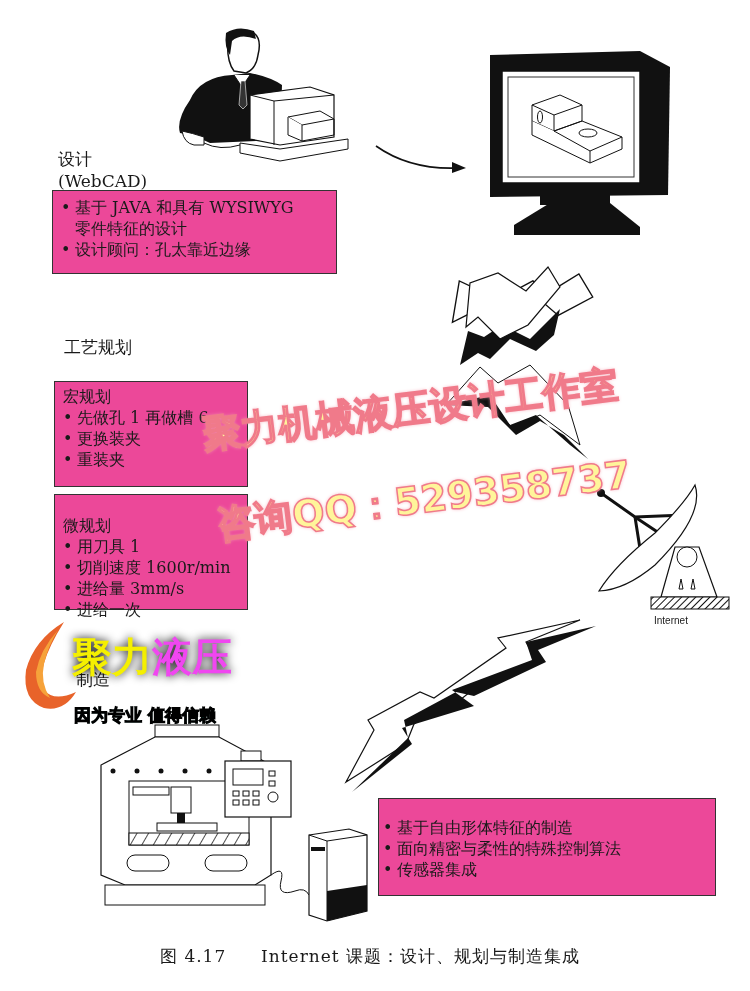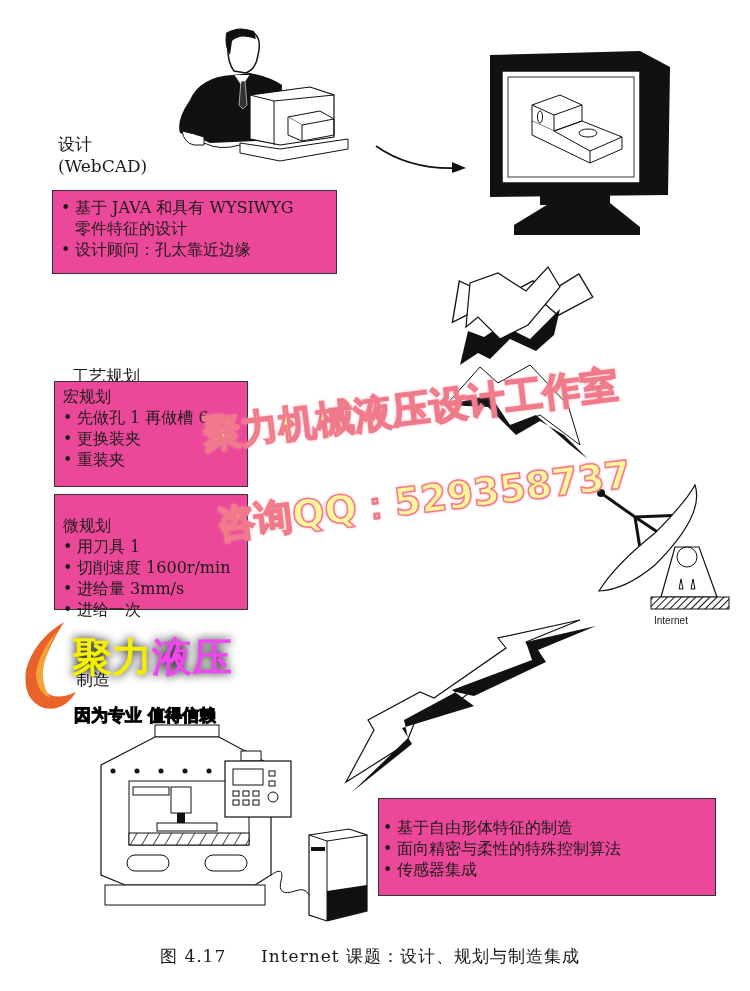--- a/index.html
+++ b/index.html
@@ -63,41 +63,41 @@
   <path d="M74 86 L110 106 L142 92 L142 104 L110 118 L52 90 L52 76" fill="#fff" stroke="#111"></path>
   <path d="M74 86 L102 76 L142 92" fill="none" stroke="#111"></path>
   <path d="M110 106 L110 118" fill="none" stroke="#111"></path>
   <ellipse cx="108" cy="88" rx="9" ry="4" fill="#fff" stroke="#111"></ellipse>
   <ellipse cx="60" cy="72" rx="2.5" ry="6" fill="#fff" stroke="#111"></ellipse>
 
   <rect x="60" y="150" width="70" height="10" fill="#111"></rect>
   <path d="M34 180 L70 158 L130 158 L160 182 L160 190 L34 190 Z" fill="#111"></path>
 </svg>
 
-<div class="abs label" style="left:58px;top:133px;">
+<div class="abs label" style="left:58px;top:148px;">
   <div>设计</div>
   <div>(WebCAD)</div>
 </div>
 <div class="box" style="left:52px;top:190px;width:285px;height:84px;padding:6px 8px;">
   <ul>
     <li><span class="b">•</span><span>基于 JAVA 和具有 WYSIWYG</span></li>
     <li><span class="b"></span><span>零件特征的设计</span></li>
     <li><span class="b">•</span><span>设计顾问：孔太靠近边缘</span></li>
   </ul>
 </div>
 
 <svg style="left:440px;top:255px;" width="200" height="210" viewBox="0 0 200 210">
   <path d="M16 102 L22 66 L56 82 L86 66 L100 76 L126 60 L138 80 L108 96 L94 84 L70 102 L48 86 L28 96 Z" fill="#fff" stroke="#111" stroke-width="1.2" transform="translate(-6,-50) scale(1.15)"></path>
   <path d="M20 110 L28 76 L44 82 L62 70 L90 84 L120 54 L114 80 L96 96 L70 84 L50 104 L38 98 Z" fill="#111"></path>
   <path d="M26 80 L38 70 L60 92 L88 78 L120 40 L108 20 L86 44 L58 26 L30 36 Z" fill="#fff" stroke="#111" stroke-width="1.2" transform="translate(0,-8)"></path>
   <path d="M6 150 L50 140 L70 170 L96 160 L130 190 L148 204 L124 180 L100 166 L76 180 L48 152 Z" fill="#111"></path>
   <path d="M6 150 L40 112 L58 128 L90 110 L128 150 L140 190 L100 160 L72 172 L44 146 Z" fill="none" stroke="#111" stroke-width="1"></path>
 </svg>
 
-<div class="abs label" style="left:64px;top:365px;margin-left:8px;">工艺规划</div>
+<div class="abs label" style="left:64px;top:336px;">工艺规划</div>
 <div class="box" style="left:54px;top:381px;width:194px;height:106px;padding:4px 8px;">
   <div style="font-size:16px;line-height:21px;">宏规划</div>
   <ul>
     <li><span class="b">•</span><span>先做孔 1 再做槽 6</span></li>
     <li><span class="b">•</span><span>更换装夹</span></li>
     <li><span class="b">•</span><span>重装夹</span></li>
   </ul>
 </div>
 <div class="box" style="left:54px;top:494px;width:194px;height:116px;padding:20px 8px;">
   <div style="font-size:16px;line-height:21px;">微规划</div>

